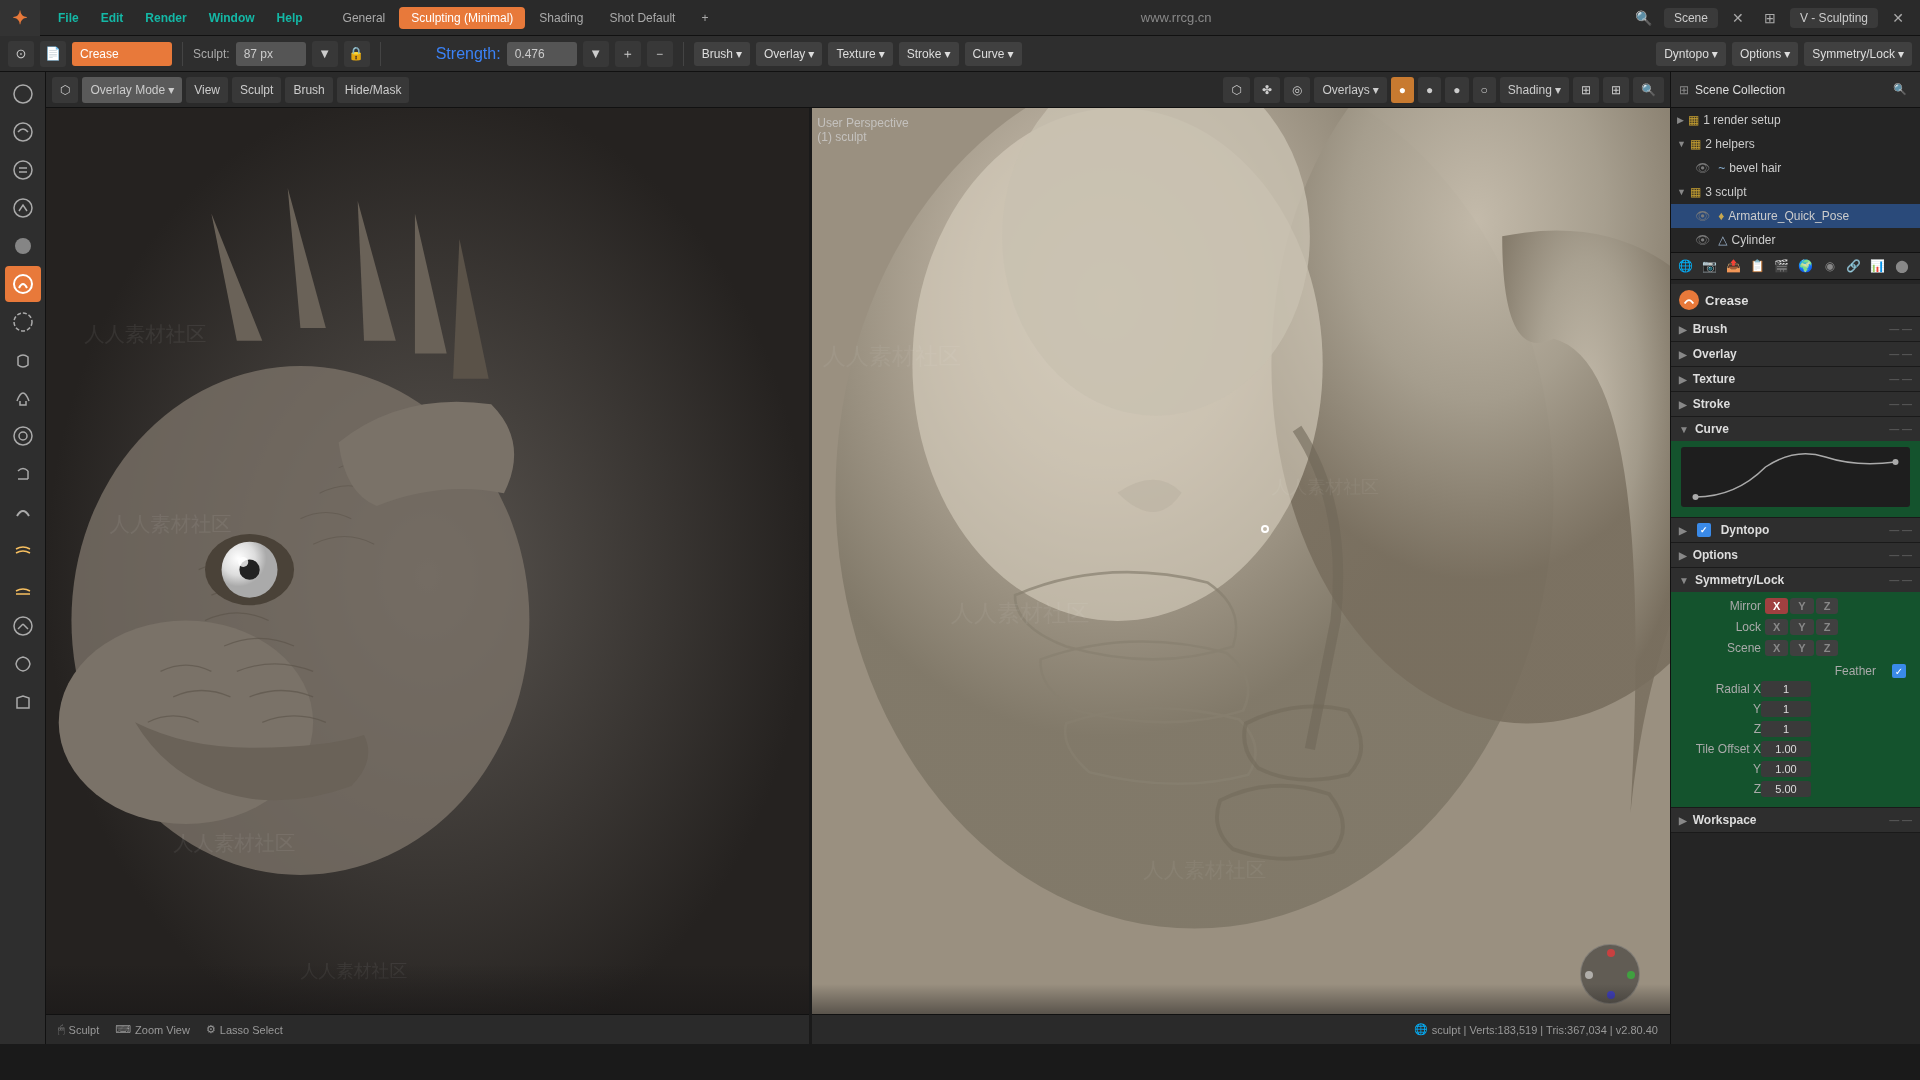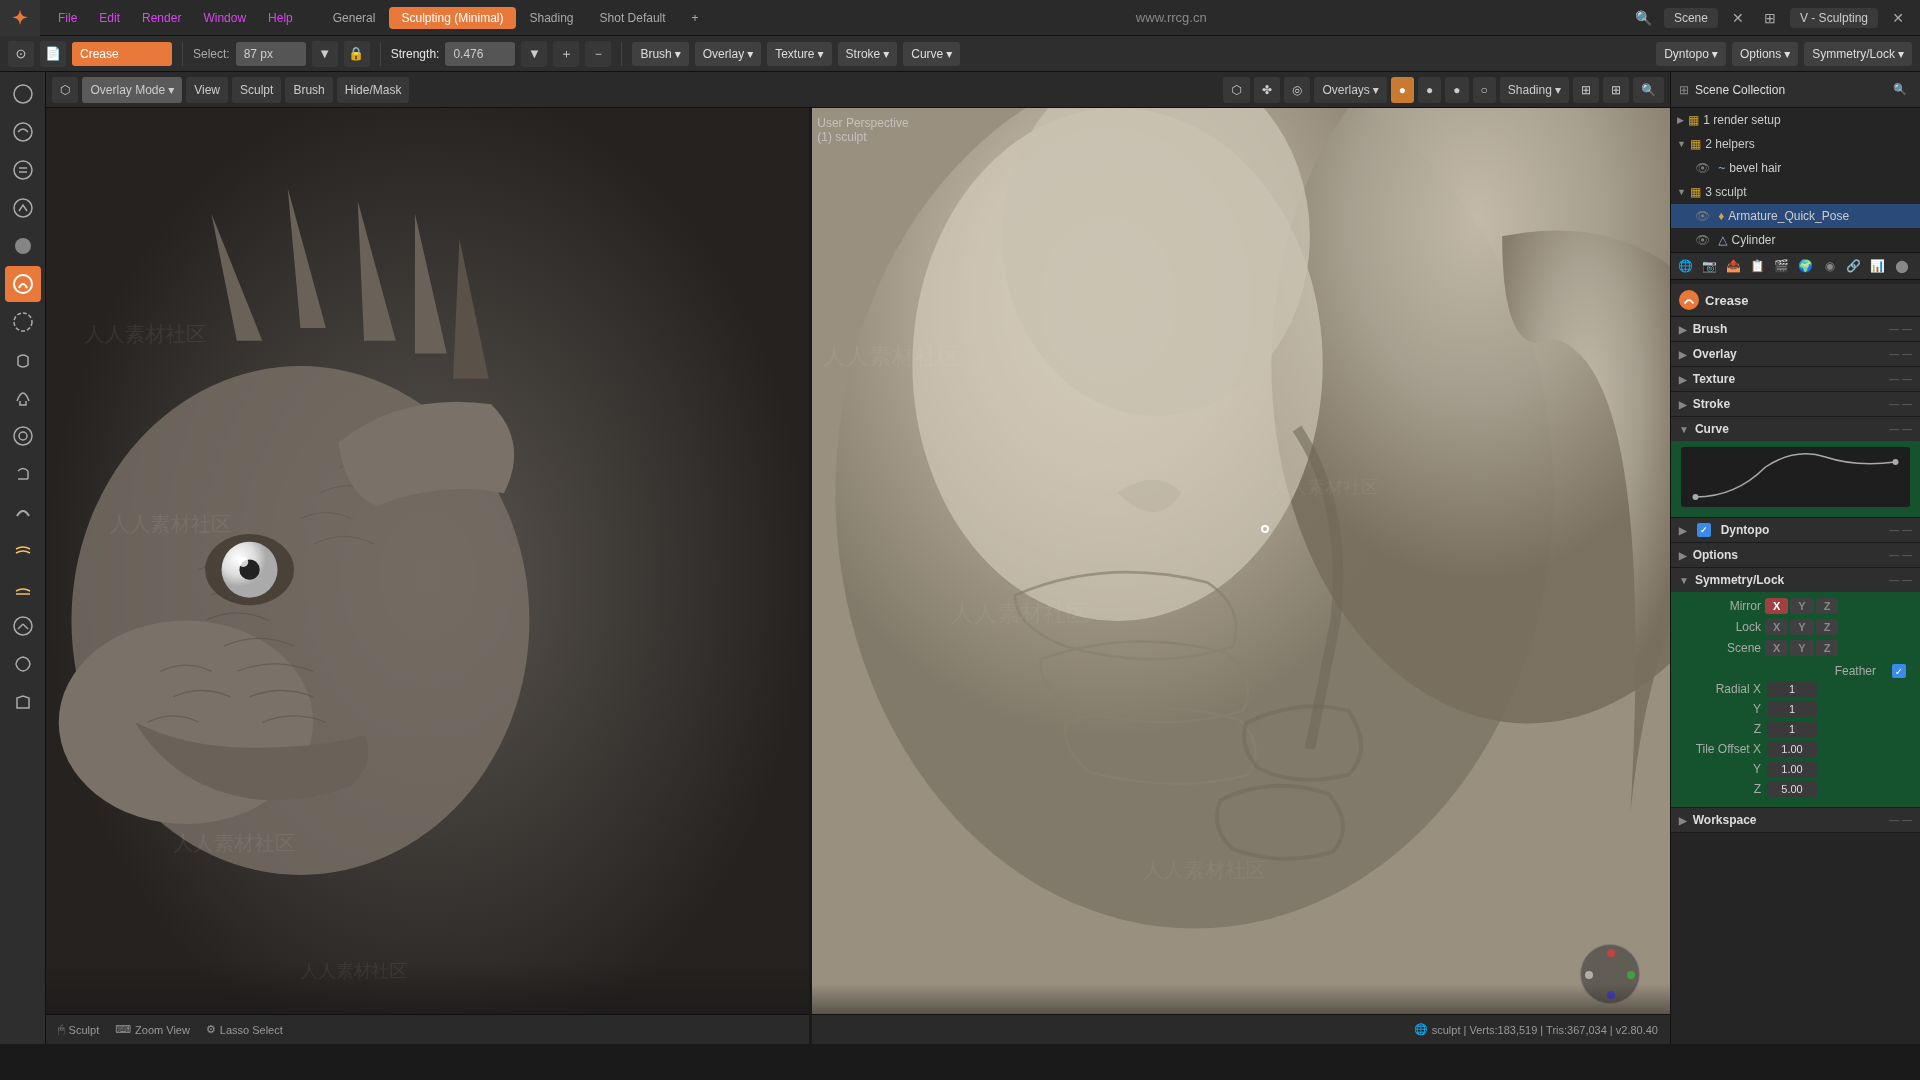--- a/index.html
+++ b/index.html
@@ -35,21 +35,22 @@
     .top-menu-items {
       display: flex;
       align-items: center;
       gap: 2px;
       padding: 0 8px;
     }
     .top-menu-item {
       padding: 4px 10px;
       border-radius: 4px;
       cursor: pointer;
-      color: #d946ef;
+      color: #14b8a6;
+      font-weight: bold;
     }
     .workspace-tabs {
       display: flex;
       align-items: center;
       gap: 2px;
       margin-left: 10px;
     }
     .workspace-tab {
       padding: 4px 12px;
       border-radius: 4px;
@@ -352,21 +353,20 @@
     }
     .prop-arrow { font-size: 10px; color: #888; }
     .prop-body {
       padding: 6px 10px;
       background: #14532d;
     }
     .prop-row {
       display: flex;
       align-items: center;
       margin-bottom: 4px;
-      gap: 6px;
       font-size: 12px;
     }
     .prop-label {
       color: #aaa;
       min-width: 80px;
       text-align: right;
     }
     .xyz-row {
       display: flex;
       align-items: center;
@@ -537,28 +537,28 @@
   </div>
 </div>
 
 <div id="toolbar-row">
   <div class="toolbar-icon">⊙</div>
   <div class="toolbar-icon">📄</div>
   <div class="toolbar-label-group">
     <div class="toolbar-val" style="min-width:100px;background:#e8793a;color:#fff;">Crease</div>
   </div>
   <div class="toolbar-separator"></div>
-  <span style="color:#aaa;font-size:12px;">Select:</span>
+  <span style="color:#aaa;font-size:12px;">Sculpt:</span>
   <div class="toolbar-val" style="background:#555;min-width:70px;">
     <span>87 px</span>
   </div>
   <div class="toolbar-icon">▼</div>
   <div class="toolbar-icon">🔒</div>
   <div class="toolbar-separator"></div>
-  <span style="color:#e5e5e5;font-size:12px;">Strength:</span>
+  <span style="color:#3b82f6;font-size:16px;margin-left:45px;">Strength:</span>
   <div class="toolbar-val" style="background:#555;min-width:70px;">
     <span>0.476</span>
   </div>
   <div class="toolbar-icon">▼</div>
   <div class="toolbar-icon">＋</div>
   <div class="toolbar-icon">－</div>
   <div class="toolbar-separator"></div>
   <div class="toolbar-dropdown">
     <span>Brush</span>
     <span>▾</span>

